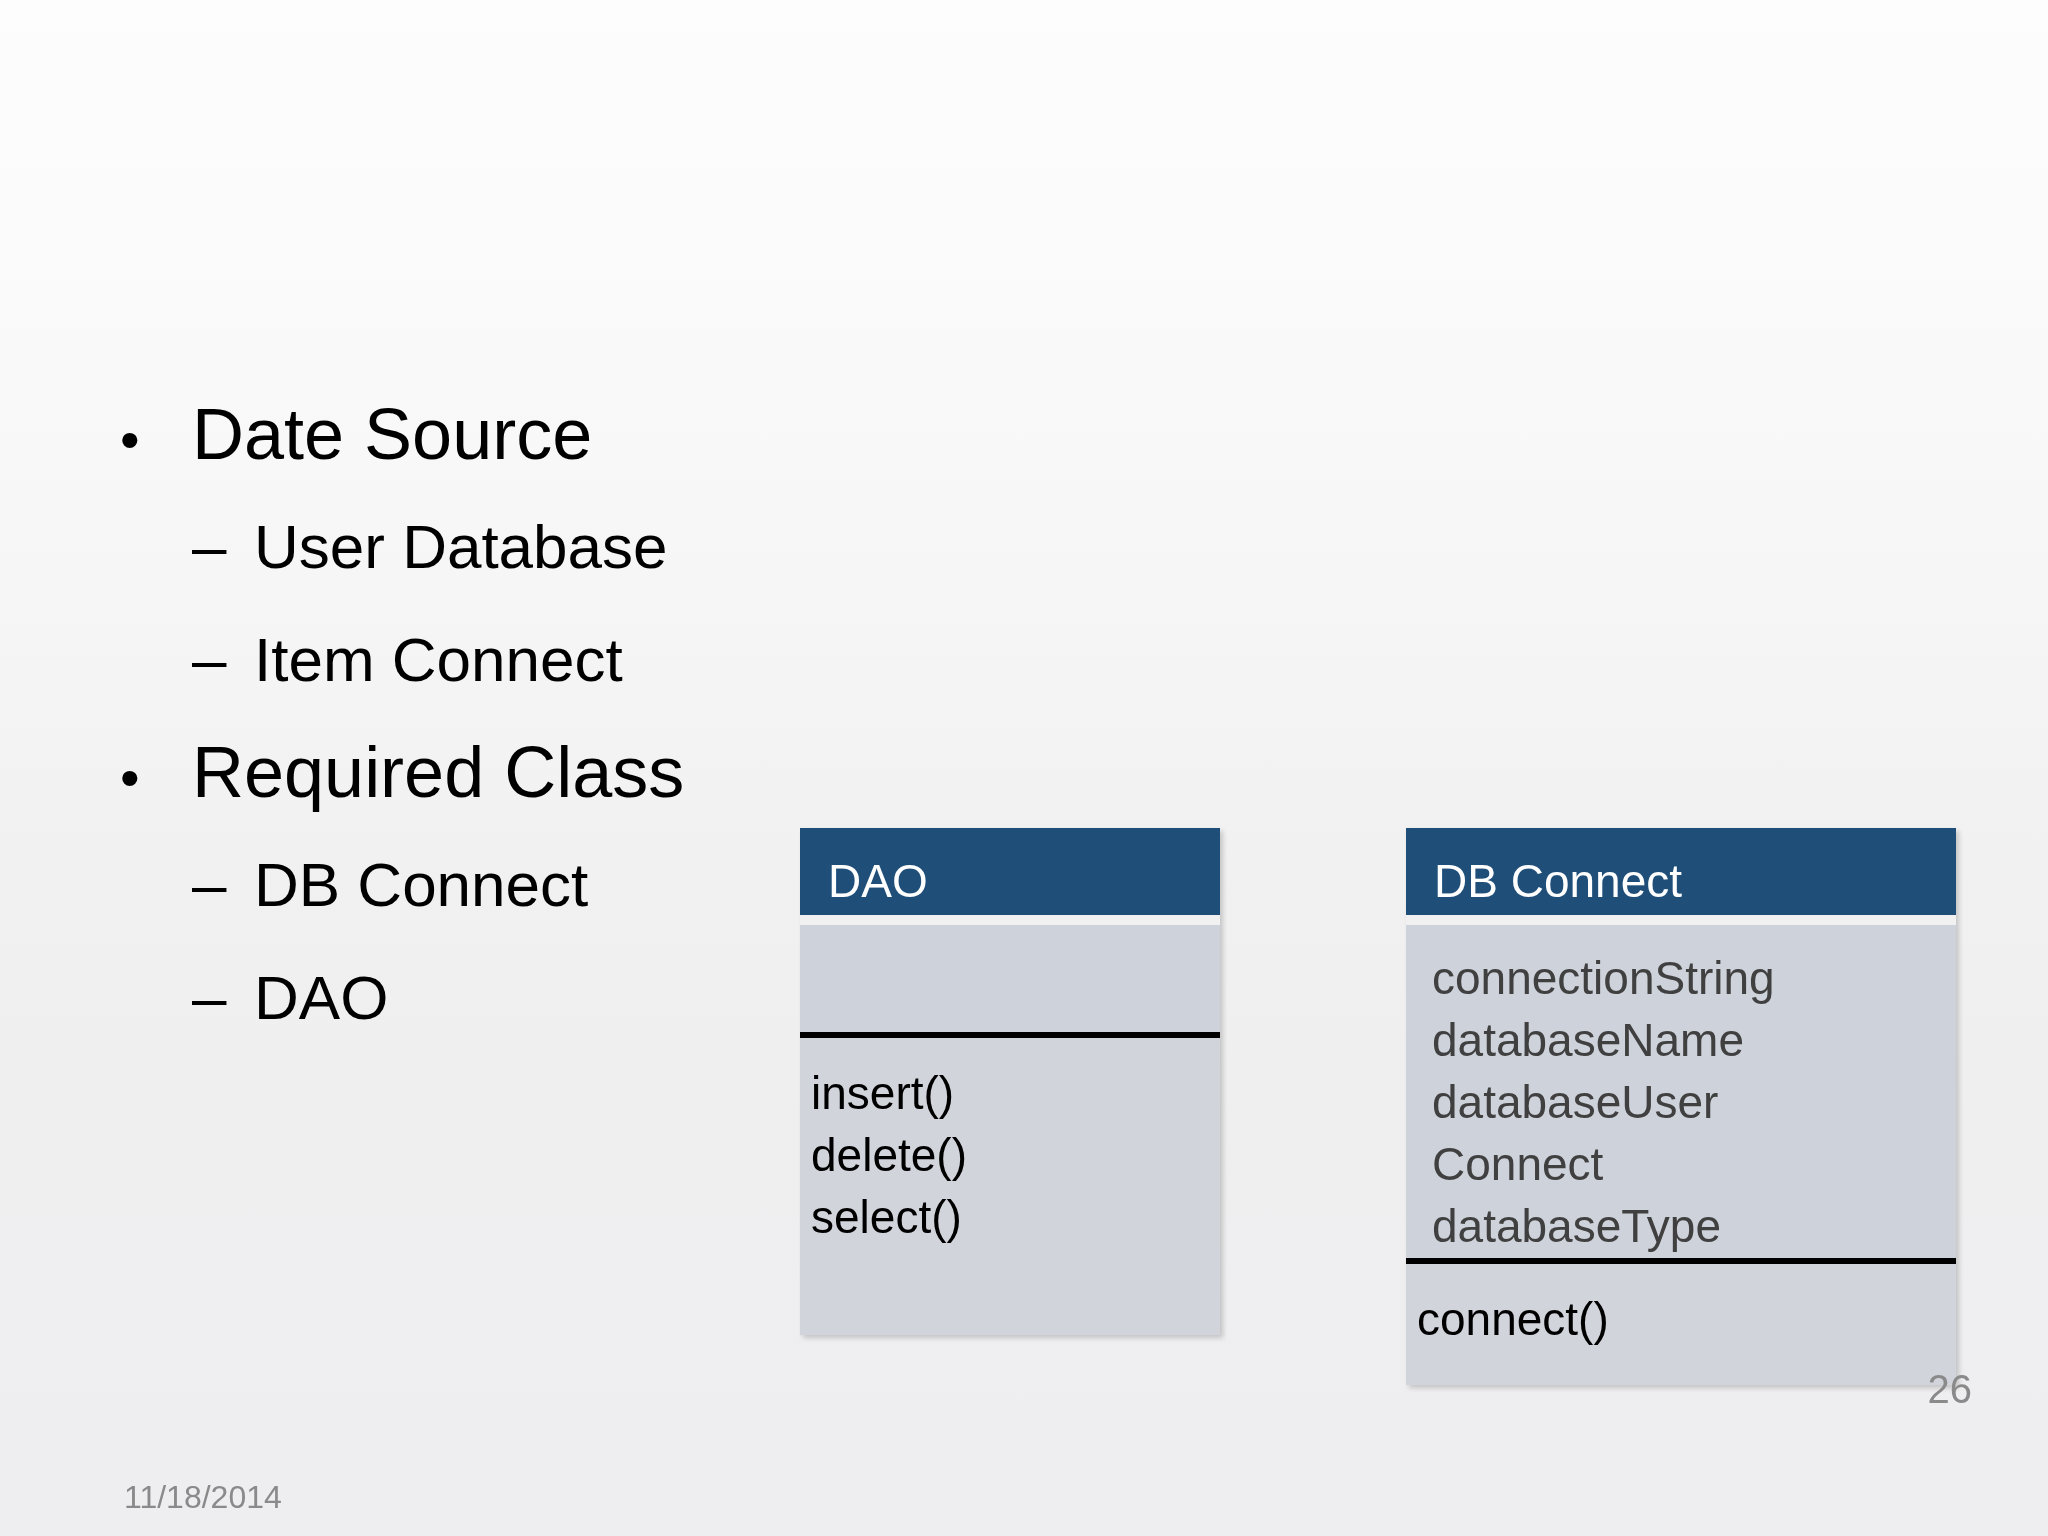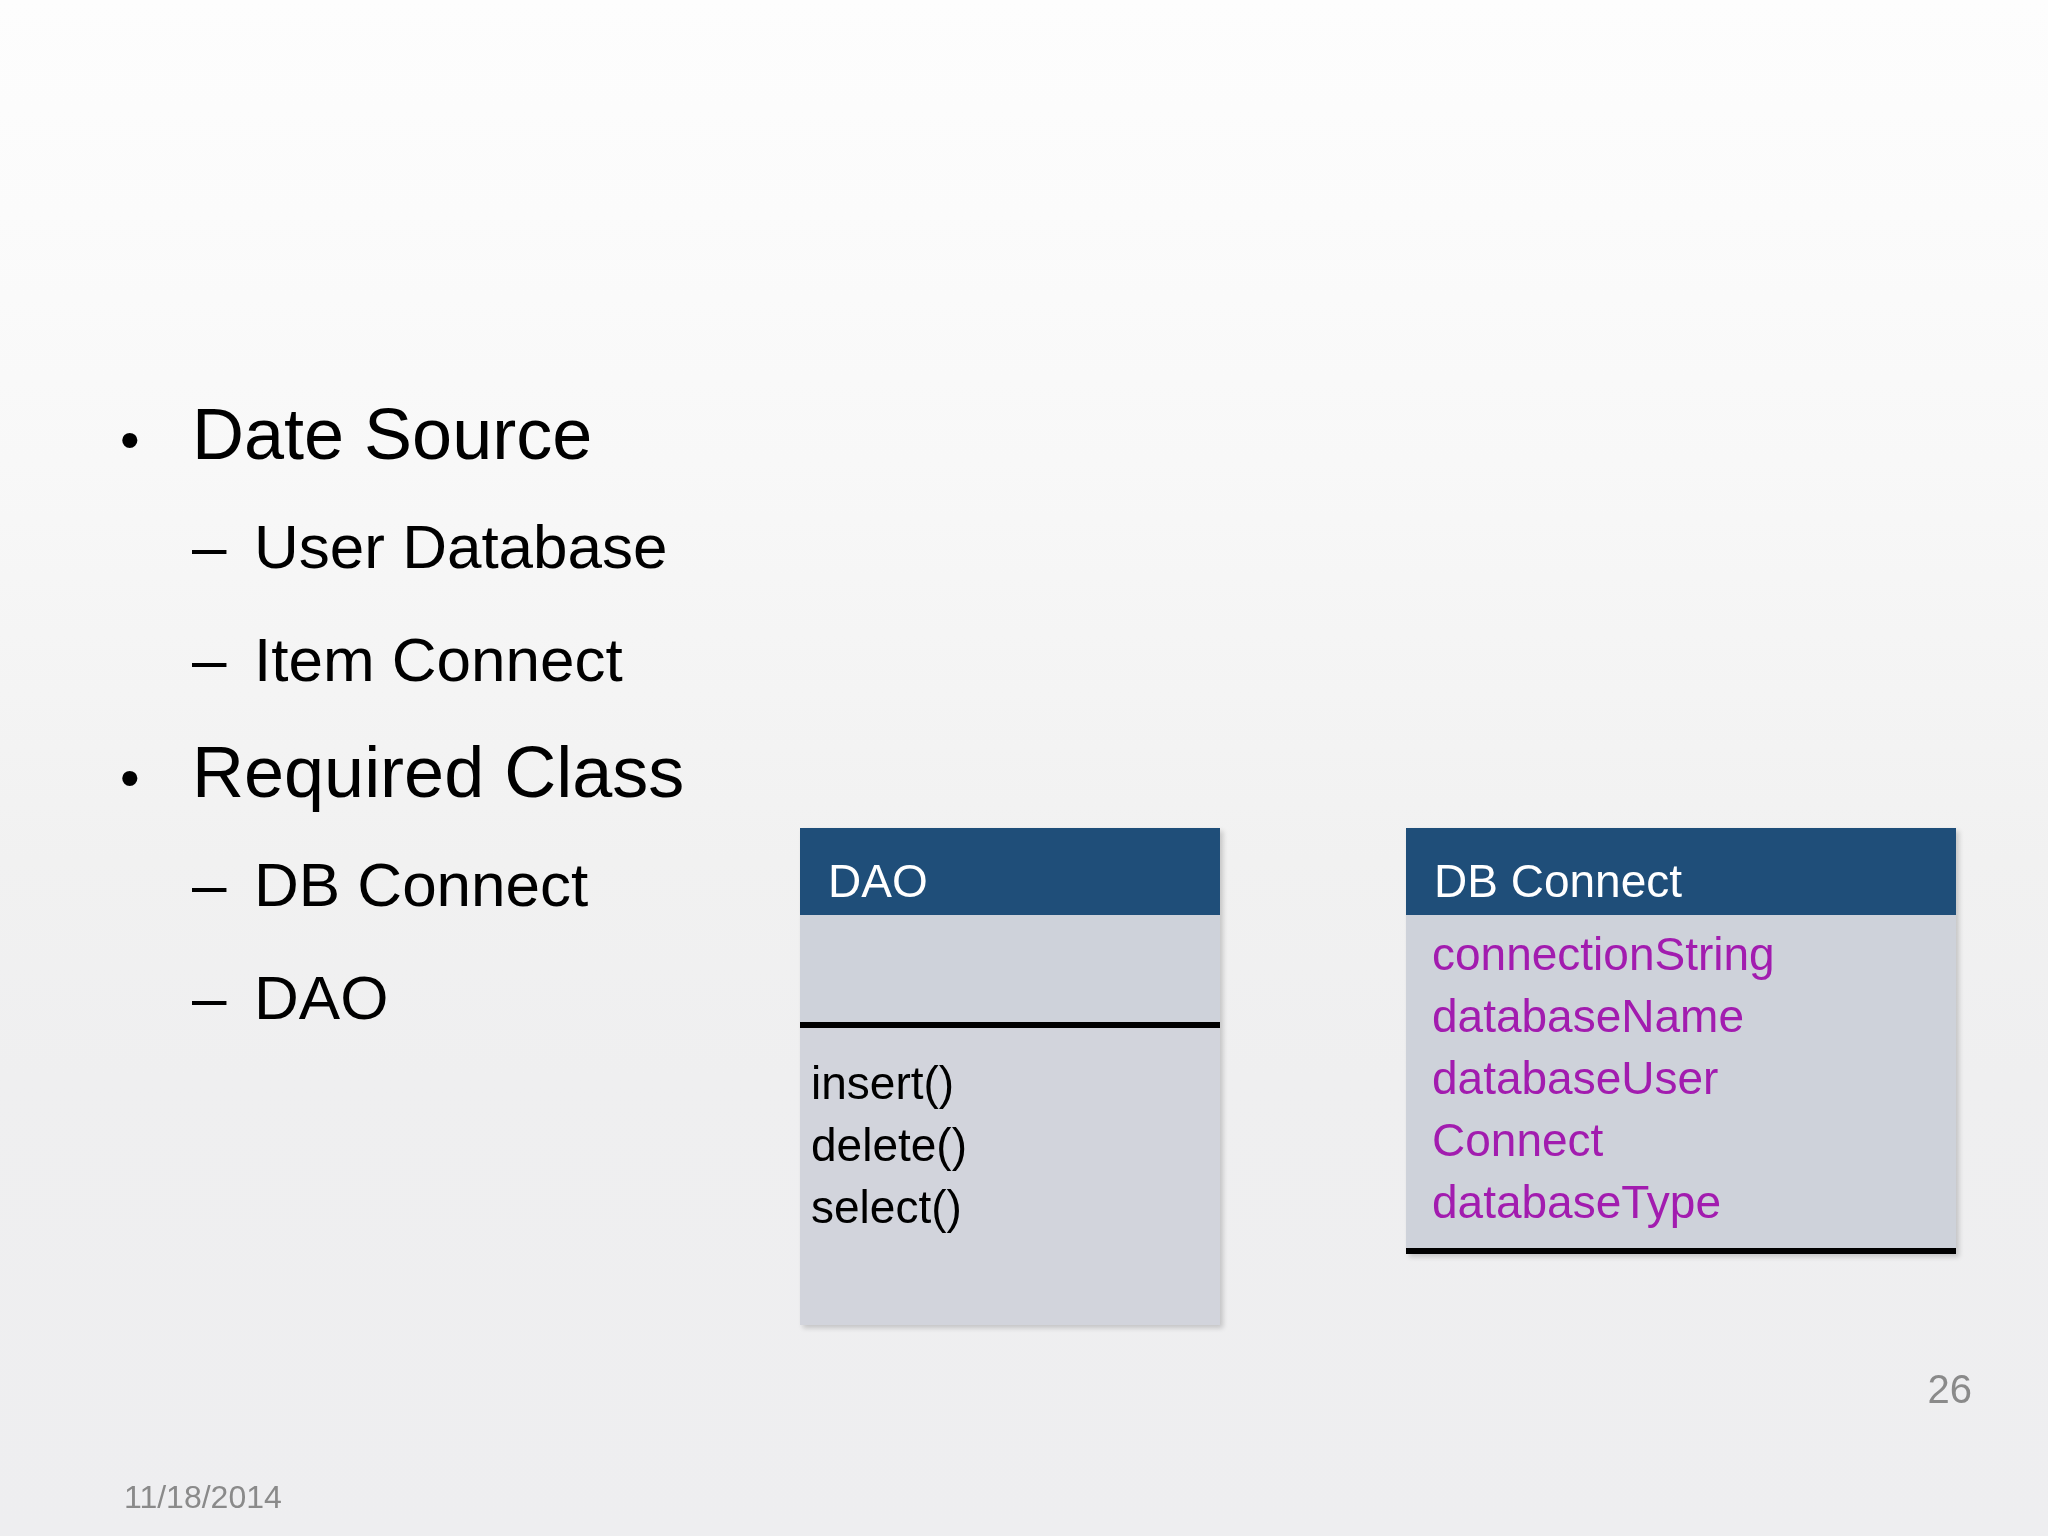--- a/index.html
+++ b/index.html
@@ -87,25 +87,26 @@
     padding: 30px 0 0 28px;
     box-sizing: border-box;
     height: 87px;
     overflow: hidden;
     white-space: nowrap;
   }
 
   .uml-attrs {
     background: #CED2DA;
     box-sizing: border-box;
-    padding: 8px 0 12px 26px;
+    padding: 22px 0 12px 26px;
     font-size: 46px;
     line-height: 62px;
-    color: #a21caf;
-    overflow: hidden;
+    color: #404040;
+    overflow: hidden;
+    margin-top: 10px;
   }
 
   .uml-sep {
     height: 6px;
     background: #000000;
     margin: 0;
   }
 
   .uml-methods {
     background: #D2D4DC;
@@ -208,18 +209,21 @@
   <div class="uml-box" id="box-dbconnect">
     <div class="uml-header">DB Connect</div>
     <div class="uml-attrs">
       <div class="uml-line">connectionString</div>
       <div class="uml-line">databaseName</div>
       <div class="uml-line">databaseUser</div>
       <div class="uml-line">Connect</div>
       <div class="uml-line">databaseType</div>
     </div>
     <div class="uml-sep"></div>
+    <div class="uml-methods">
+      <div class="uml-line">connect()</div>
+    </div>
   </div>
 
   <div class="footer-date">11/18/2014</div>
   <div class="footer-page">26</div>
 
 </div>
 
 </body></html>

